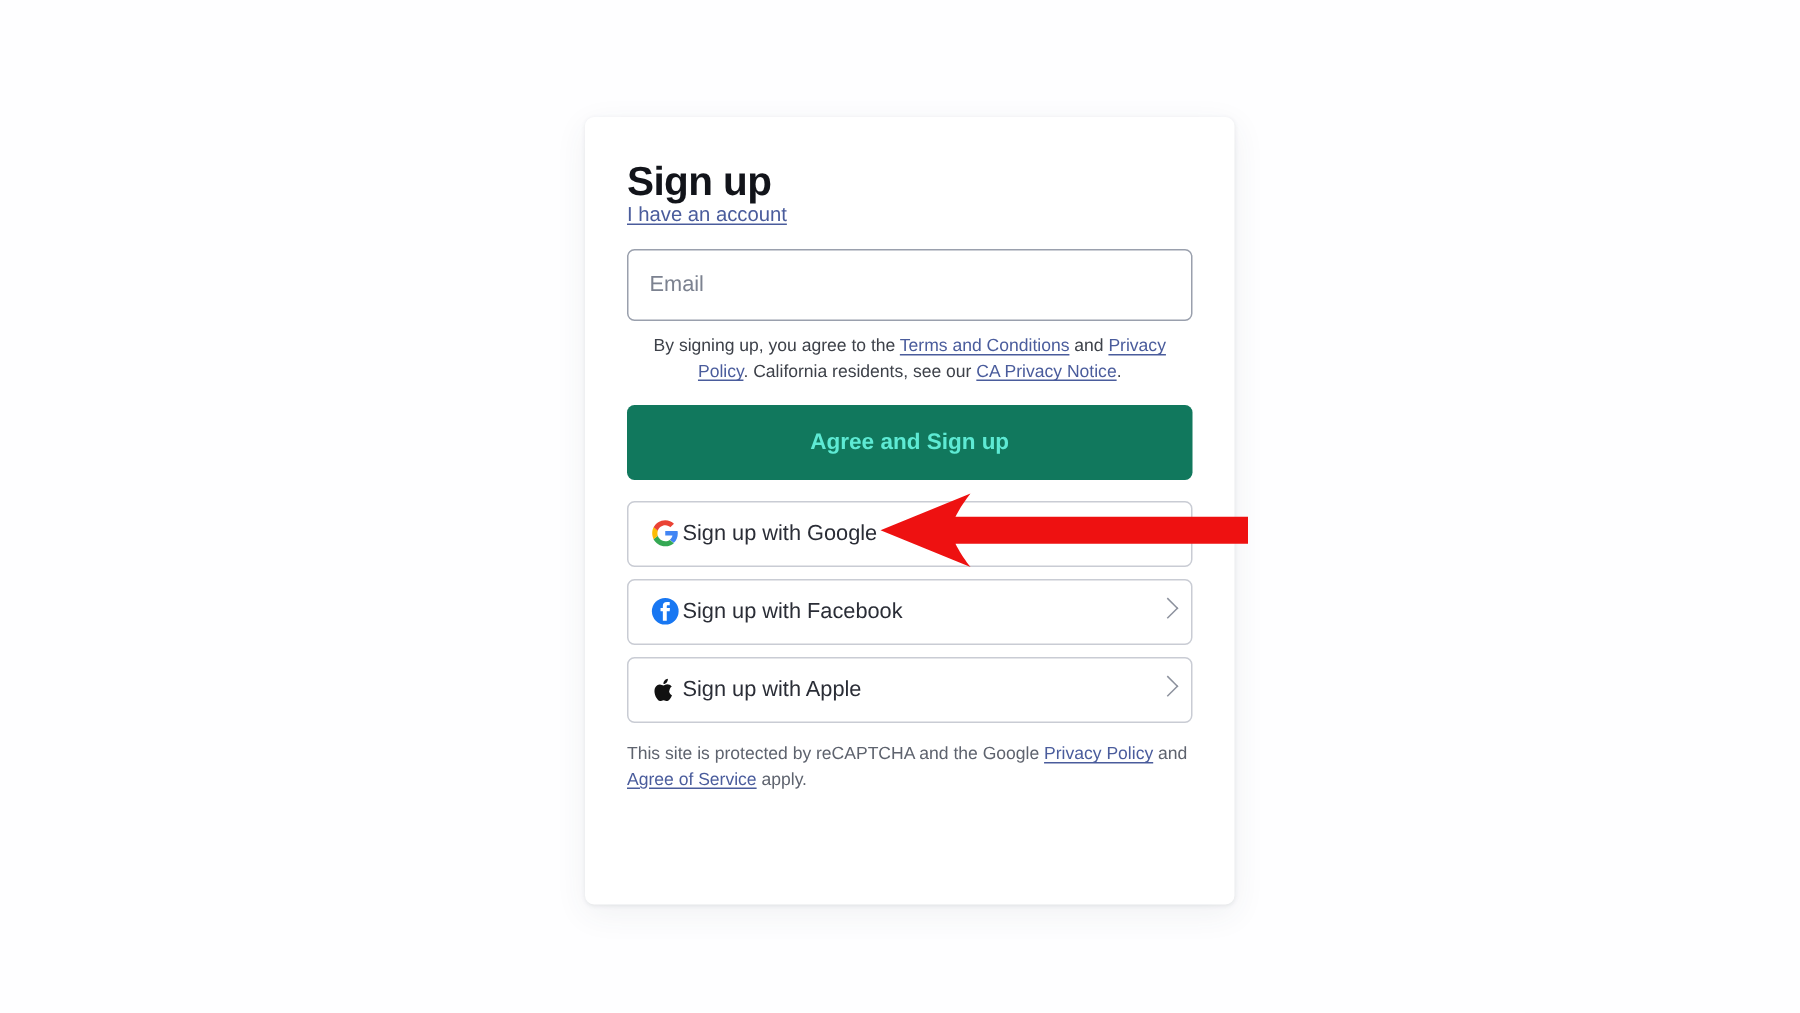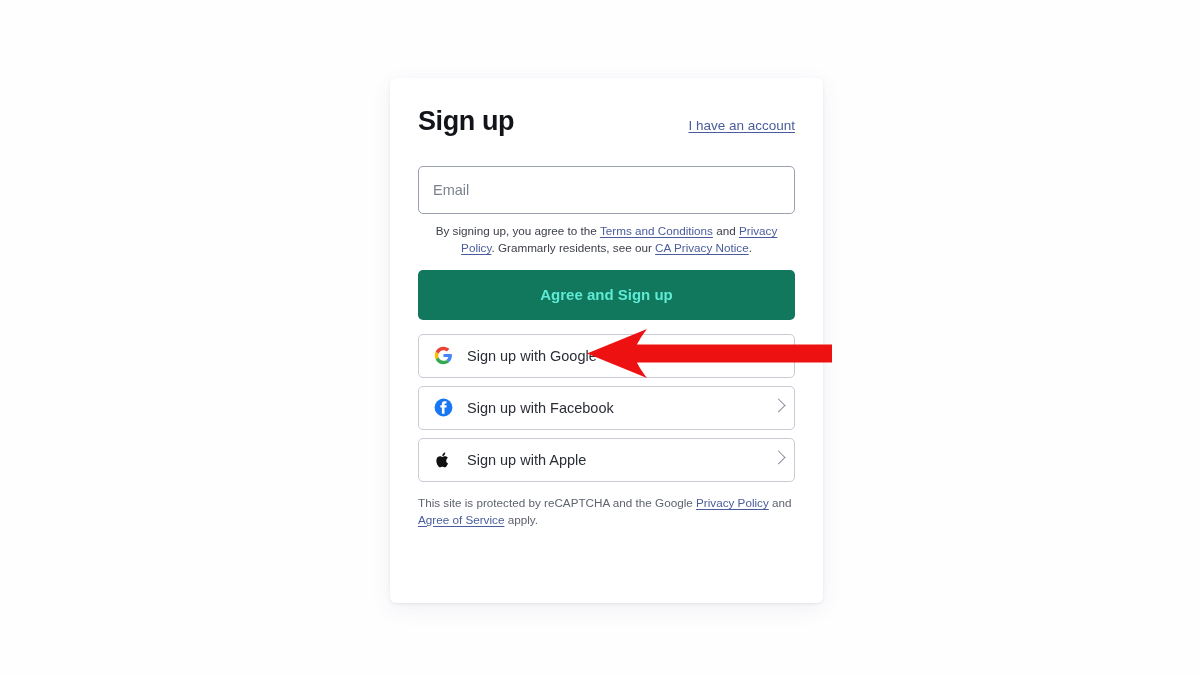--- a/index.html
+++ b/index.html
@@ -34,20 +34,21 @@
     box-sizing: border-box;
     padding: 30px 28px 0 28px;
   }
 
   
   .header-row {
     display: flex;
     align-items: baseline;
     justify-content: space-between;
     height: 40px;
+    flex-direction: column;
   }
   .page-title {
     font-size: 27px;
     font-weight: bold;
     color: #12141a;
     letter-spacing: -0.4px;
     margin: 0;
     line-height: 1;
   }
   .account-link {
@@ -130,21 +131,21 @@
   }
   .social-icon {
     width: 20px;
     height: 20px;
     flex: 0 0 20px;
     display: flex;
     align-items: center;
     justify-content: center;
   }
   .social-label {
-    margin-left: 14px;
+    margin-left: 2px;
     font-size: 14.5px;
     color: #2a2d36;
   }
   .chev {
     position: absolute;
     right: 14px;
     top: 50%;
     transform: translateY(-50%);
     width: 9px;
     height: 9px;
@@ -184,21 +185,21 @@
   <div class="card">
 
     <div class="header-row">
       <h1 class="page-title">Sign up</h1>
       <a class="account-link">I have an account</a>
     </div>
 
     <input class="email-input" type="text" placeholder="Email" style="">
 
     <div class="legal">
-      <span>By signing up, you agree to the </span><a>Terms and Conditions</a><span> and </span><a>Privacy Policy</a><span>. Grammarly residents, see our </span><a>CA Privacy Notice</a><span>.</span>
+      <span>By signing up, you agree to the </span><a>Terms and Conditions</a><span> and </span><a>Privacy Policy</a><span>. California residents, see our </span><a>CA Privacy Notice</a><span>.</span>
     </div>
 
     <button class="cta">Agree and Sign up</button>
 
     <div class="social-list">
 
       <div class="social-btn">
         <span class="social-icon">
           <svg width="19" height="19" viewBox="0 0 48 48">
             <path fill="#4285F4" d="M45.1 24.5c0-1.6-.1-2.8-.4-4.1H24v7.4h12.1c-.2 2-1.6 5-4.5 7l-.1.3 6.5 5 .5.1c4.1-3.8 6.6-9.4 6.6-15.7"></path>

